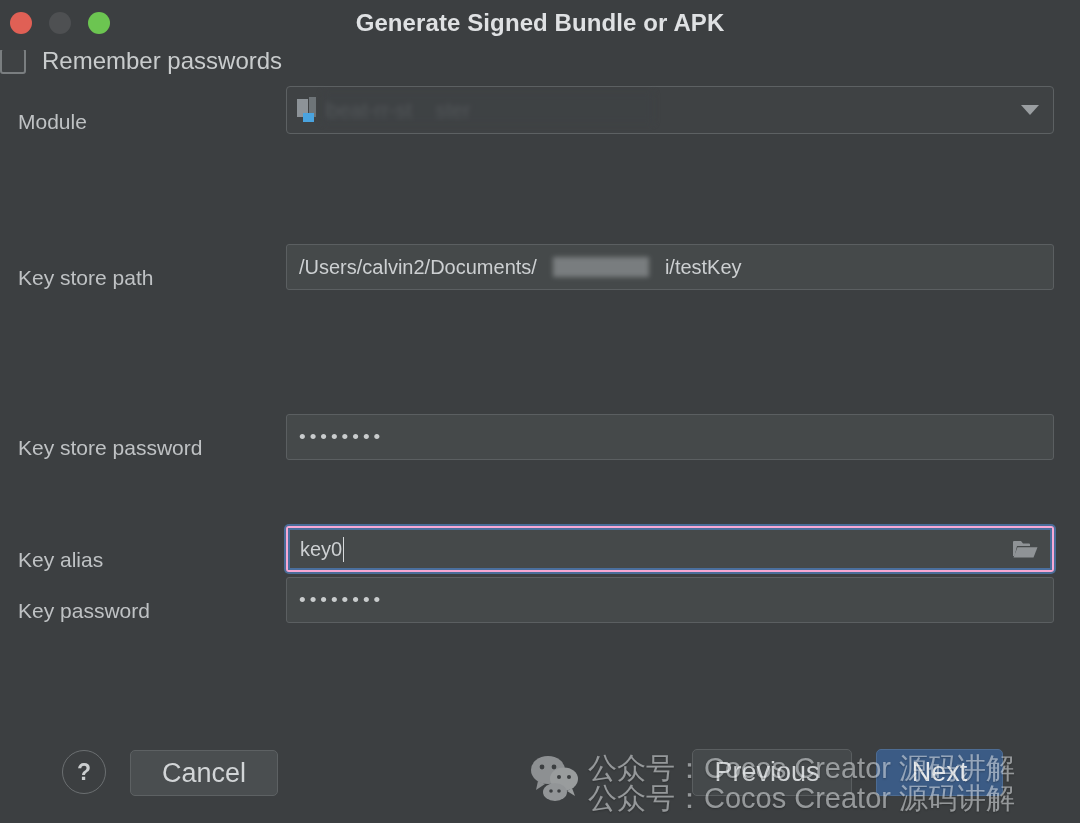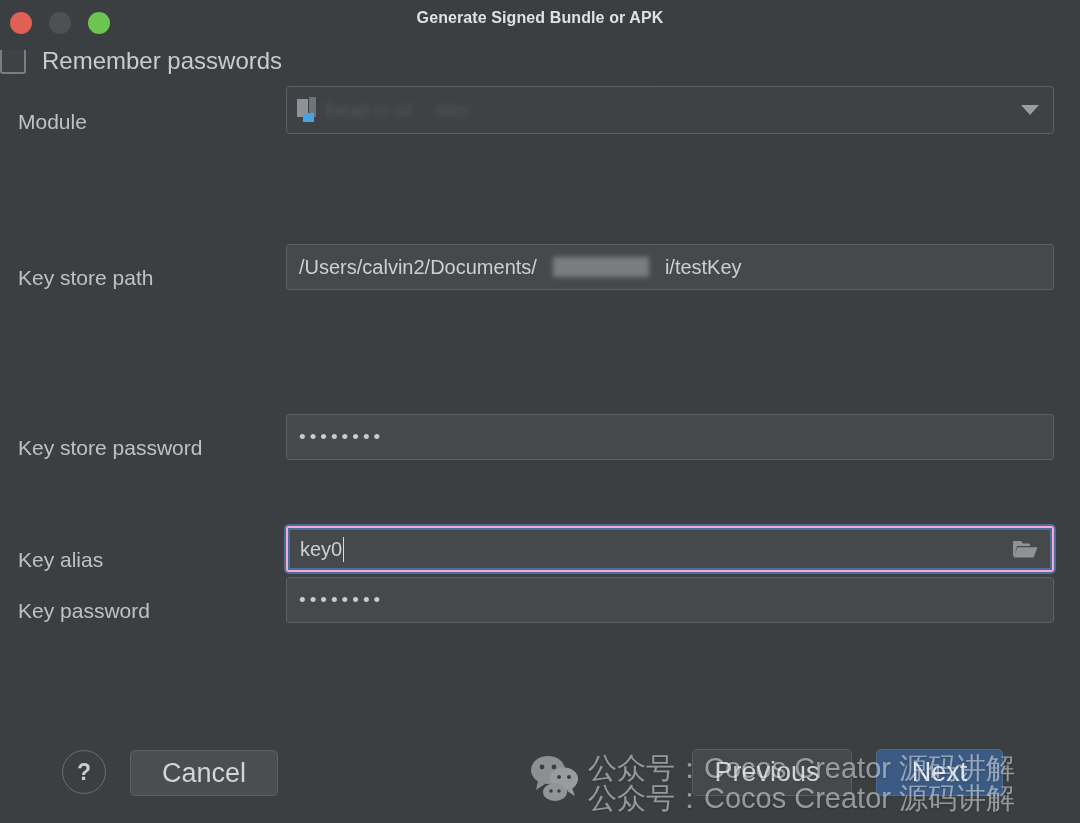--- a/index.html
+++ b/index.html
@@ -25,21 +25,21 @@
     position: absolute; left: 10px; top: 12px;
     display: flex; gap: 17px; align-items: center;
   }
   .light { width: 22px; height: 22px; border-radius: 50%; display: block; }
   .light.close   { background: #e06055; }
   .light.min     { background: #4e5052; }
   .light.zoom    { background: #6cc551; }
   .title {
     position: absolute; top: 9px; left: 0; right: 0;
     text-align: center;
-    font-size: 16px; font-weight: bold; color: #dfe1e3;
+    font-size: 24px; font-weight: bold; color: #dfe1e3;
     letter-spacing: .1px;
   }
 
   
   .row { position: absolute; display: flex; align-items: flex-end; }
   .lbl {
     font-size: 21px; color: #bfc2c4; white-space: nowrap;
   }
 
   .field {

